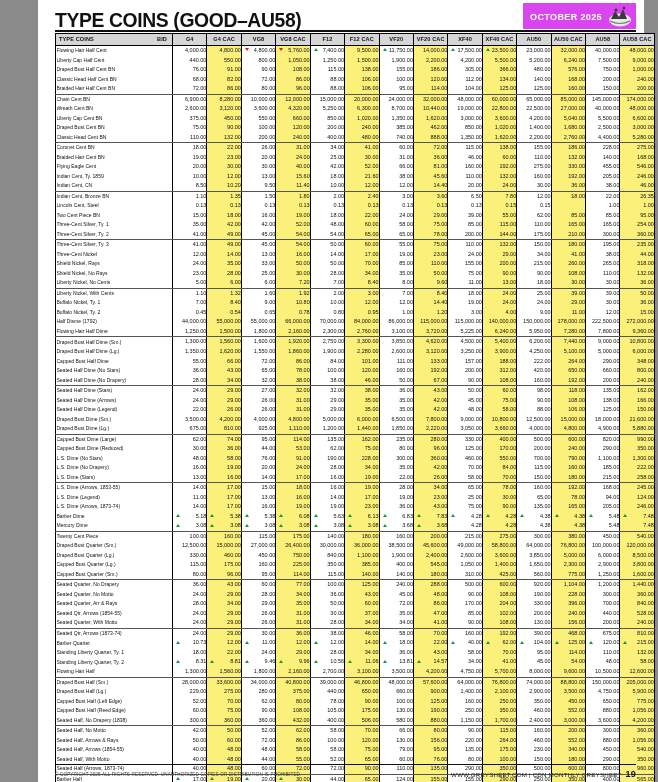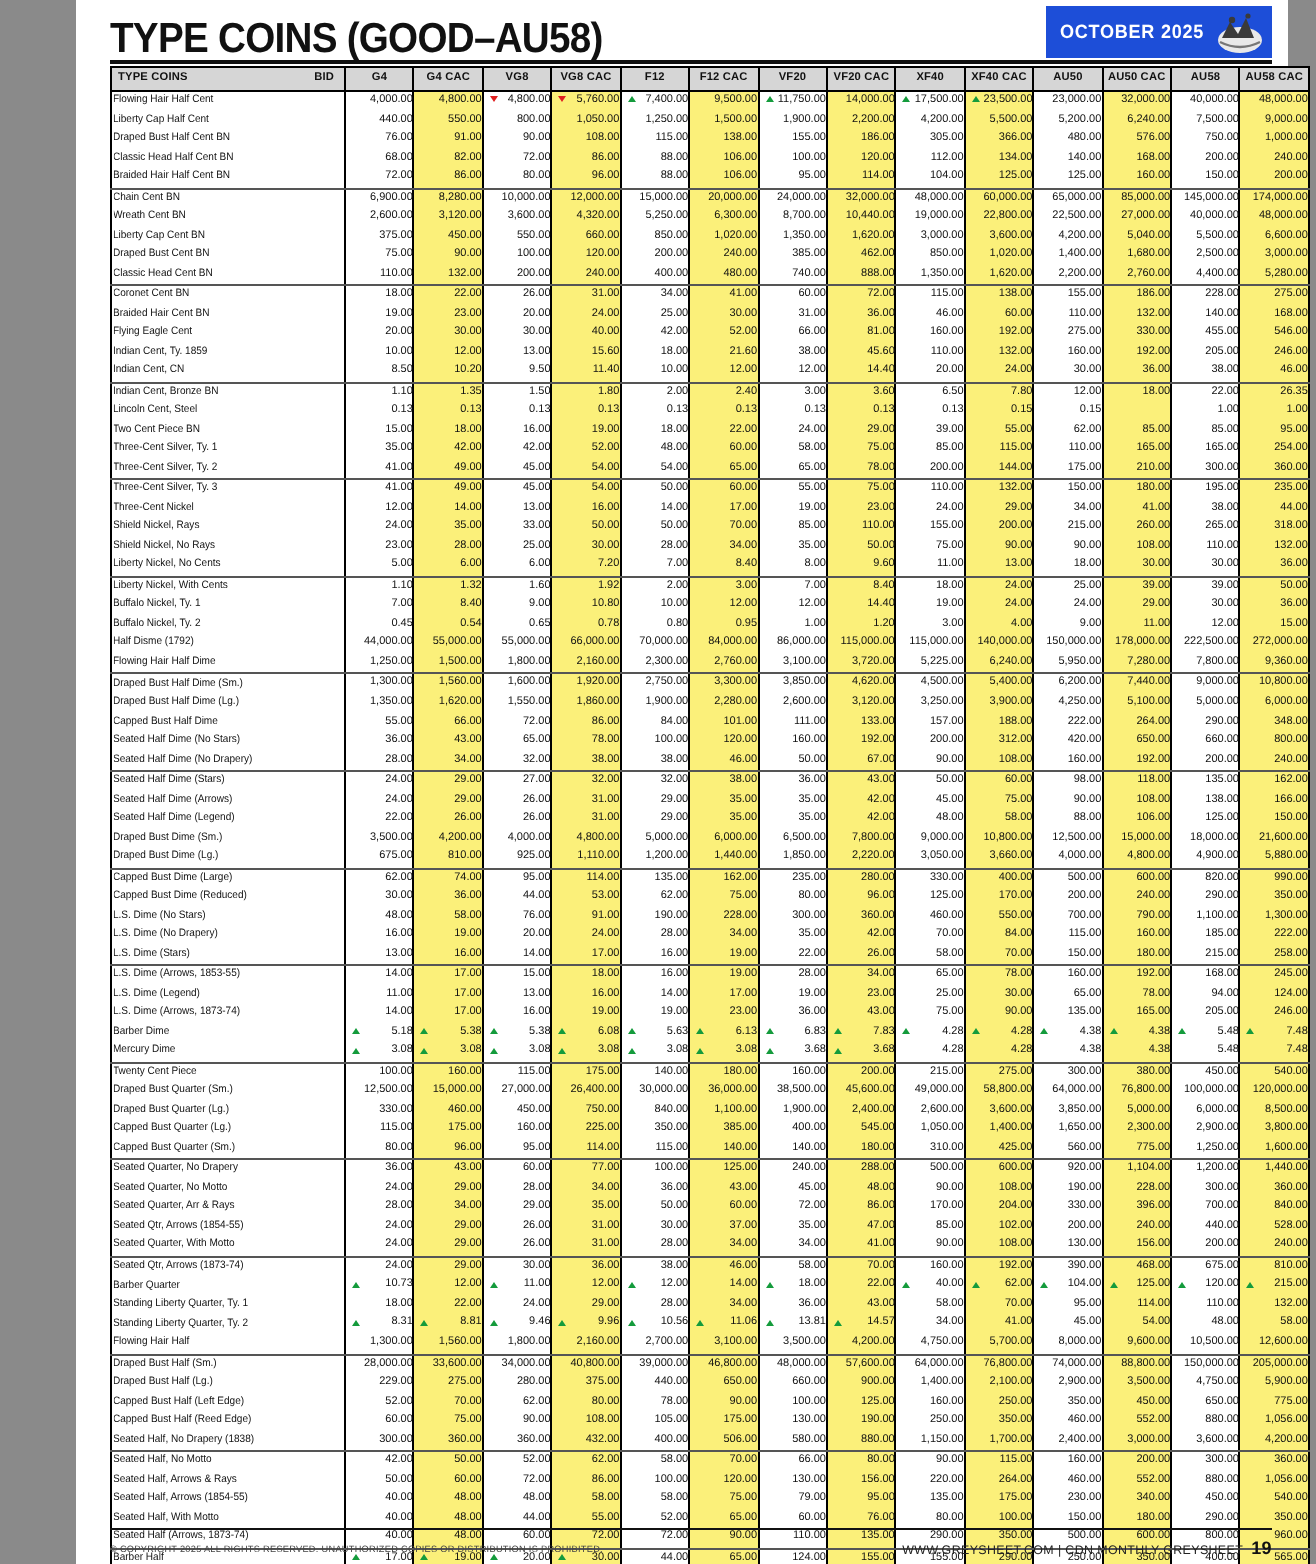--- a/index.html
+++ b/index.html
@@ -31,21 +31,21 @@
 
   
   .hdr{position:absolute;left:55px;top:8px;}
   .hdr h1{
     margin:0;font-size:21px;font-weight:bold;letter-spacing:-.4px;
     color:#111;font-family:"Liberation Sans", sans-serif;
     transform:scaleX(.92);transform-origin:left center;
   }
   .badge{
     position:absolute;left:523px;top:3px;width:113px;height:26px;
-    background:#1d4ed8;display:flex;align-items:center;
+    background:#d946ef;display:flex;align-items:center;
   }
   .badge .bl{
     color:#fff;font-size:9.6px;font-weight:bold;letter-spacing:.4px;margin-left:7px;
     transform:scaleX(.94);transform-origin:left center;
   }
   .badge .logo{position:absolute;right:3px;top:1px;width:26px;height:24px;}
 
   
   .rule{position:absolute;left:55px;top:30px;width:581px;height:2px;background:#111;}
 

